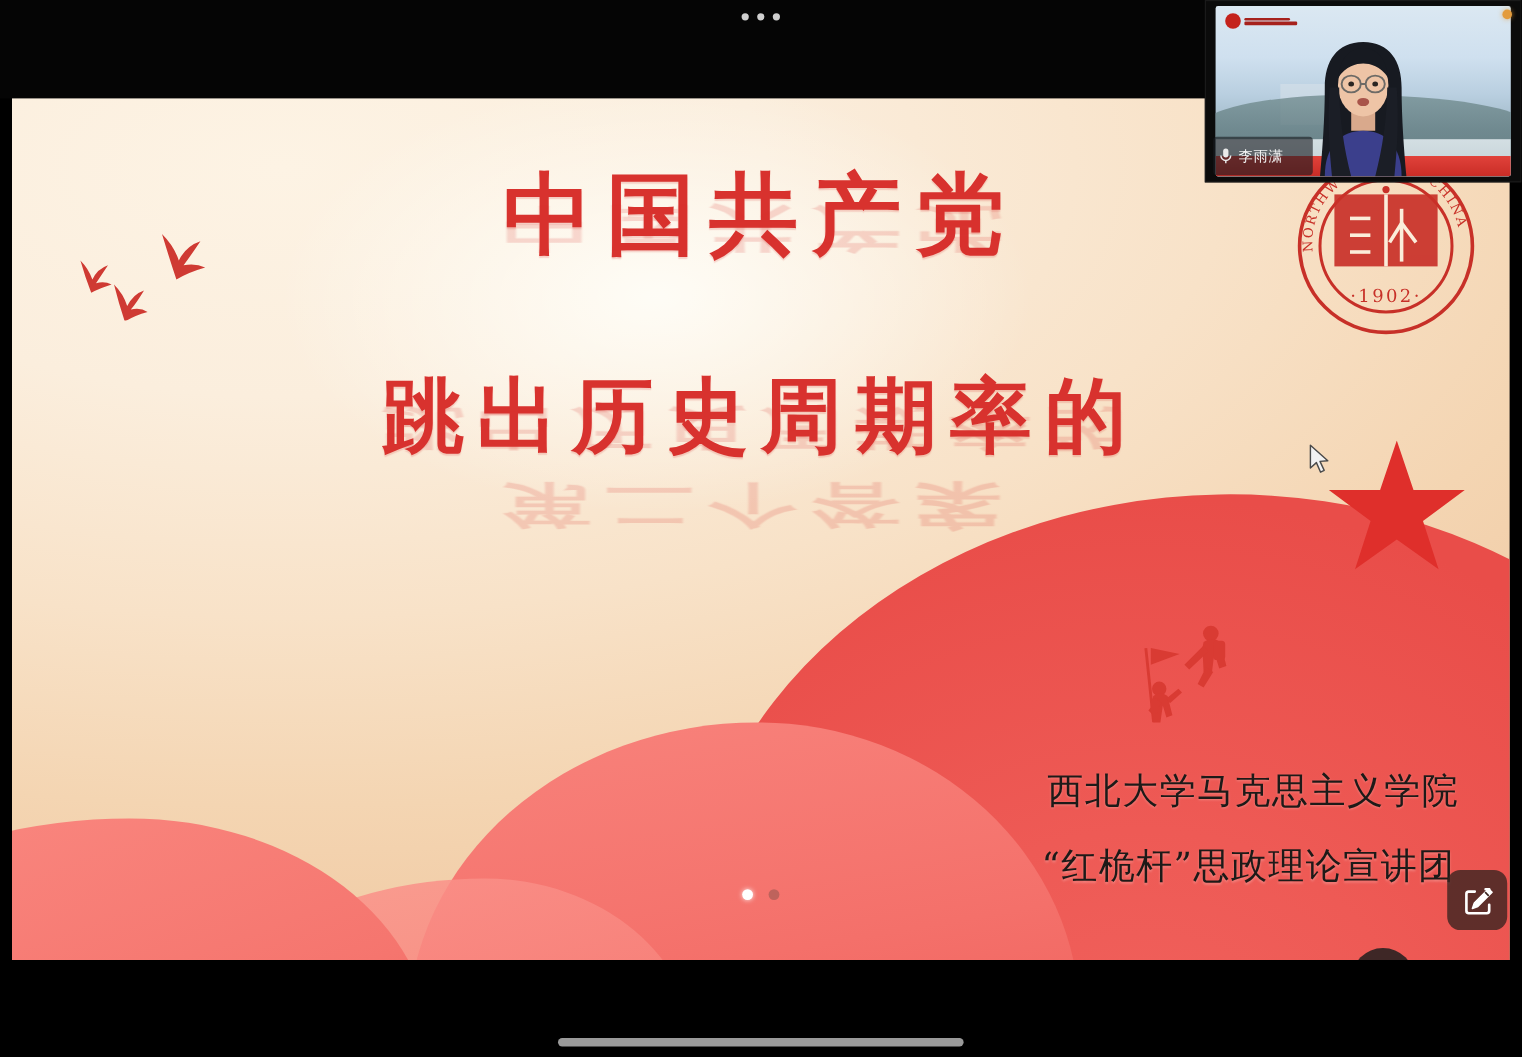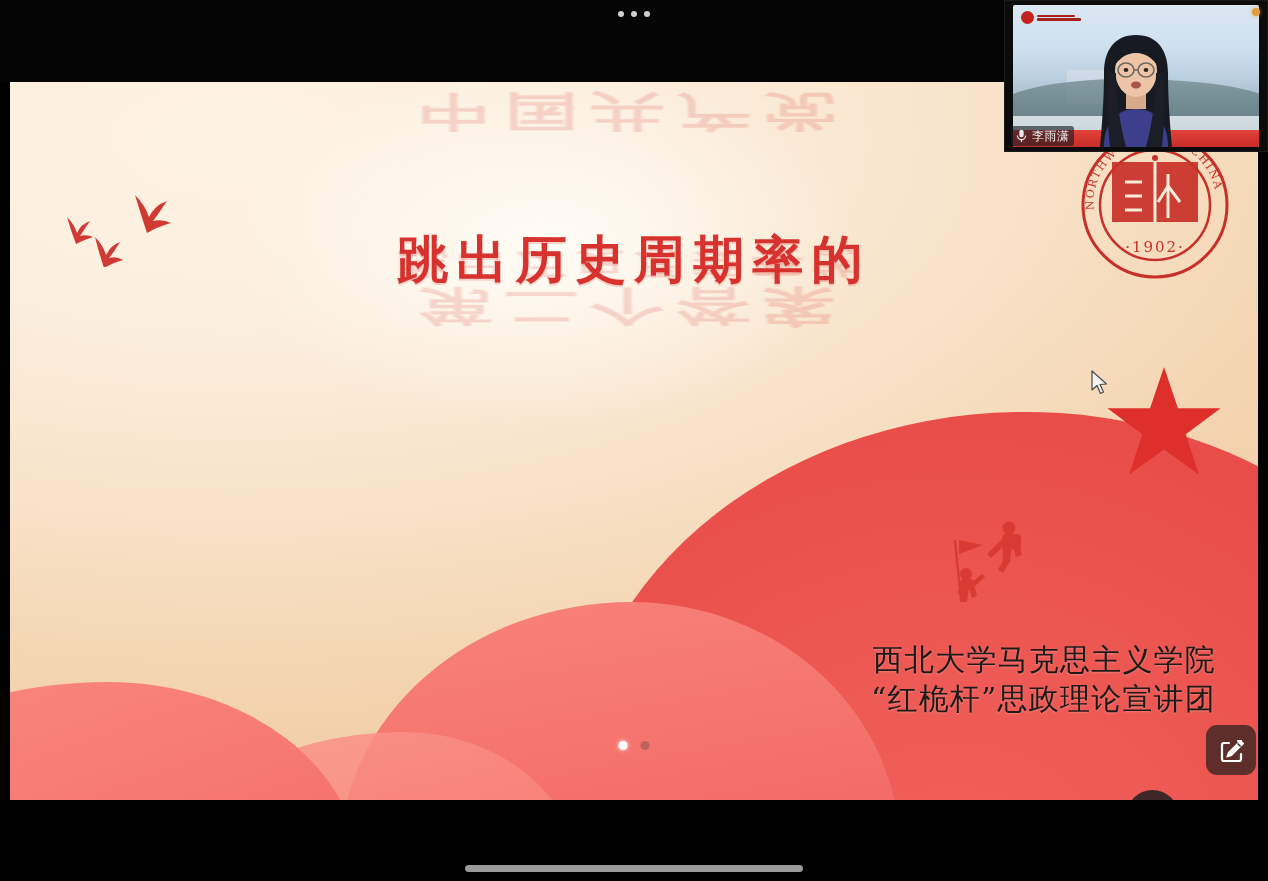--- a/index.html
+++ b/index.html
@@ -84,35 +84,35 @@
   .title-block{
     position:absolute; left:0; top:58px; width:1248px; text-align:center;
     font-family:"DejaVu Serif","Liberation Serif",serif;
     color:#d8322e; pointer-events:none;
   }
   .tl{
     font-weight:700; letter-spacing:.16em; line-height:1.06;
     text-shadow:0 2px 1px rgba(216,50,46,.20);
   }
   .tl1{ font-size:74px; }
-  .tl2{ font-size:51px; margin-top:20px; }
+  .tl2{ font-size:68px; margin-top:20px; }
   .tl3{ font-size:74px; margin-top:20px; }
   .refl{
     display:block; transform:scaleY(-.55); transform-origin:top center;
     opacity:.17; filter:blur(1px); margin-top:-6px; pointer-events:none;
   }
 
   .presenter{
-    position:absolute; right:42px; top:558px; text-align:right;
+    position:absolute; right:42px; top:558px; text-align:center;
     font-family:"DejaVu Serif","Liberation Serif",serif;
     color:#1d1a18; font-size:30px; line-height:1.30; letter-spacing:.04em;
     text-shadow:0 1px 2px rgba(255,255,255,.25);
   }
   .presenter div{ white-space:nowrap; }
-  .p2{ margin-left:-8px; }
+  .p2{ margin-left:-8px;margin-top:24px; }
 
   
   .page-dots{
     position:absolute; left:50%; top:659px; transform:translateX(-50%);
     display:flex; gap:13px; align-items:center;
   }
   .page-dots i{ width:9px; height:9px; border-radius:50%; display:block; }
   .pd-on{ background:#fff; box-shadow:0 0 4px rgba(255,255,255,.9); }
   .pd-off{ background:rgba(90,70,60,.35); }
 
@@ -149,23 +149,23 @@
   .pip-logo .pl-mark{
     width:13px;height:13px;border-radius:50%;
     background:#c4221c; flex:none;
   }
   .pip-logo .pl-txt{ display:flex; flex-direction:column; gap:1px; }
   .pip-logo .pl-l{ height:2.5px; background:#a6211c; border-radius:1px; }
 
   .person{ position:absolute; left:50%; bottom:0; transform:translateX(-50%); width:124px; height:118px; }
 
   .pip-name{
-    position:absolute; left:6px; bottom:5px; height:20px;
+    position:absolute; left:6px; bottom:5px; height:32px;
     display:flex; align-items:center; gap:5px;
-    padding:0 4px 0 5px; border-radius:3px;
+    padding:0 24px 0 5px; border-radius:3px;
     background:rgba(25,28,33,.62);
   }
   .pip-name .nm{ color:#f2f2f2; font-size:12px; letter-spacing:.5px;
     font-family:"DejaVu Sans","Liberation Sans",sans-serif; }
   .pip-dot{
     position:absolute; right:7px; top:7px; width:8px; height:8px; border-radius:50%;
     background:#e39b3c; box-shadow:0 0 4px rgba(227,155,60,.7);
   }
 
   
@@ -266,20 +266,21 @@
       <path id="sealArcR" d="M110 22 A61 61 0 0 1 136 80" fill="none"></path>
       <text font-family="DejaVu Serif, serif" font-size="11" fill="#c4221c" letter-spacing="1.5">
         <textPath href="#sealArcL">NORTHWEST</textPath>
       </text>
       <text font-family="DejaVu Serif, serif" font-size="11" fill="#c4221c" letter-spacing="1.5">
         <textPath href="#sealArcR">CHINA</textPath>
       </text>
     </svg>
 
     <div class="title-block">
+      <div class="tl tl1">中国共产党</div>
       <div class="tl tl1 refl">中国共产党</div>
       <div class="tl tl2">跳出历史周期率的</div>
       <div class="tl tl2 refl">跳出历史周期率的</div>
       <div class="tl tl3 refl">第二个答案</div>
     </div>
 
     <div class="presenter">
       <div>西北大学马克思主义学院</div>
       <div class="p2">“红桅杆”思政理论宣讲团</div>
     </div>

